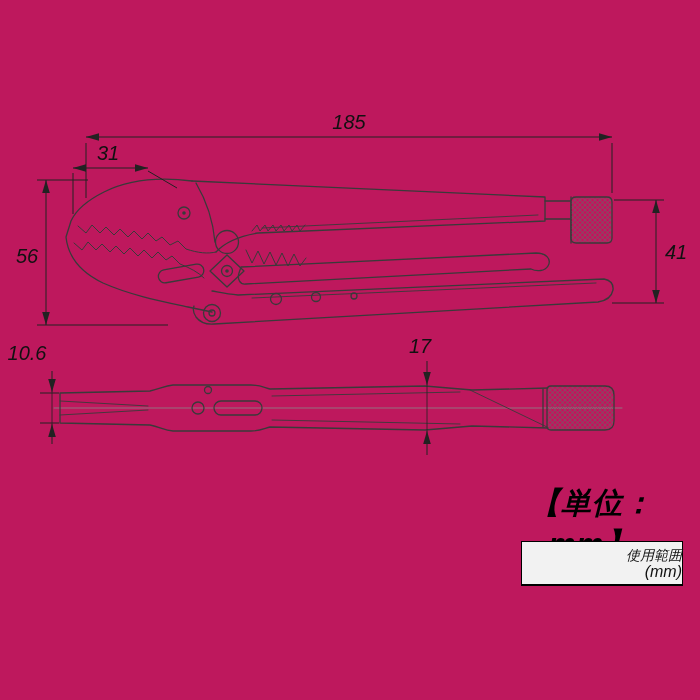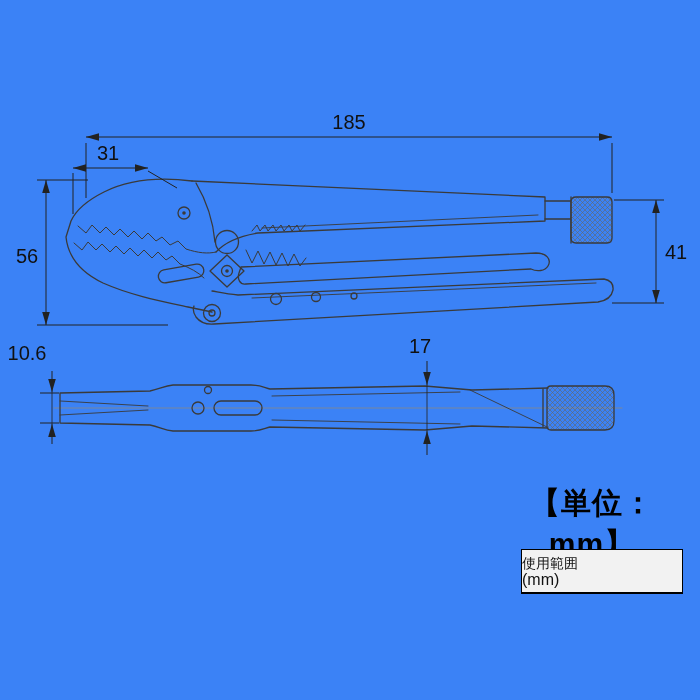--- a/index.html
+++ b/index.html
@@ -1,30 +1,30 @@
 <!DOCTYPE html>
 <html><head>
 <meta charset="utf-8">
 <style>
   html,body{margin:0;padding:0;background:#fff;}
   #stage{
-    position:relative;width:700px;height:700px;background:#3b82f6;overflow:hidden;
-    font-family:"Liberation Sans","DejaVu Sans",sans-serif;color:#111;
+    position:relative;width:700px;height:700px;background:#be185d;overflow:hidden;
+    font-family:"Liberation Sans","DejaVu Sans",sans-serif;color:#111;font-style:italic;
   }
   svg text{
     font-family:"Liberation Sans","DejaVu Sans",sans-serif;
     fill:#111;font-size:20px;
   }
   .unit-label{
     position:absolute;left:496px;top:483px;width:192px;text-align:center;
     font-size:30px;font-weight:bold;letter-spacing:1px;color:#000;
   }
   .spec-table{
     position:absolute;left:521px;top:541px;width:160px;
-    border:1.5px solid #000;background:#fff;text-align:left;margin-top:8px;
+    border:1.5px solid #000;background:#fff;text-align:right;
   }
   .spec-header{
     background:#f2f2f2;border-bottom:1px solid #000;
     padding:5px 0 3px 0;line-height:1.15;
   }
   .spec-header .title{font-size:14px;display:block;}
   .spec-header .sub{font-size:16px;display:block;}
   .spec-value{font-size:15px;padding:4px 0;}
 </style>
 </head>

